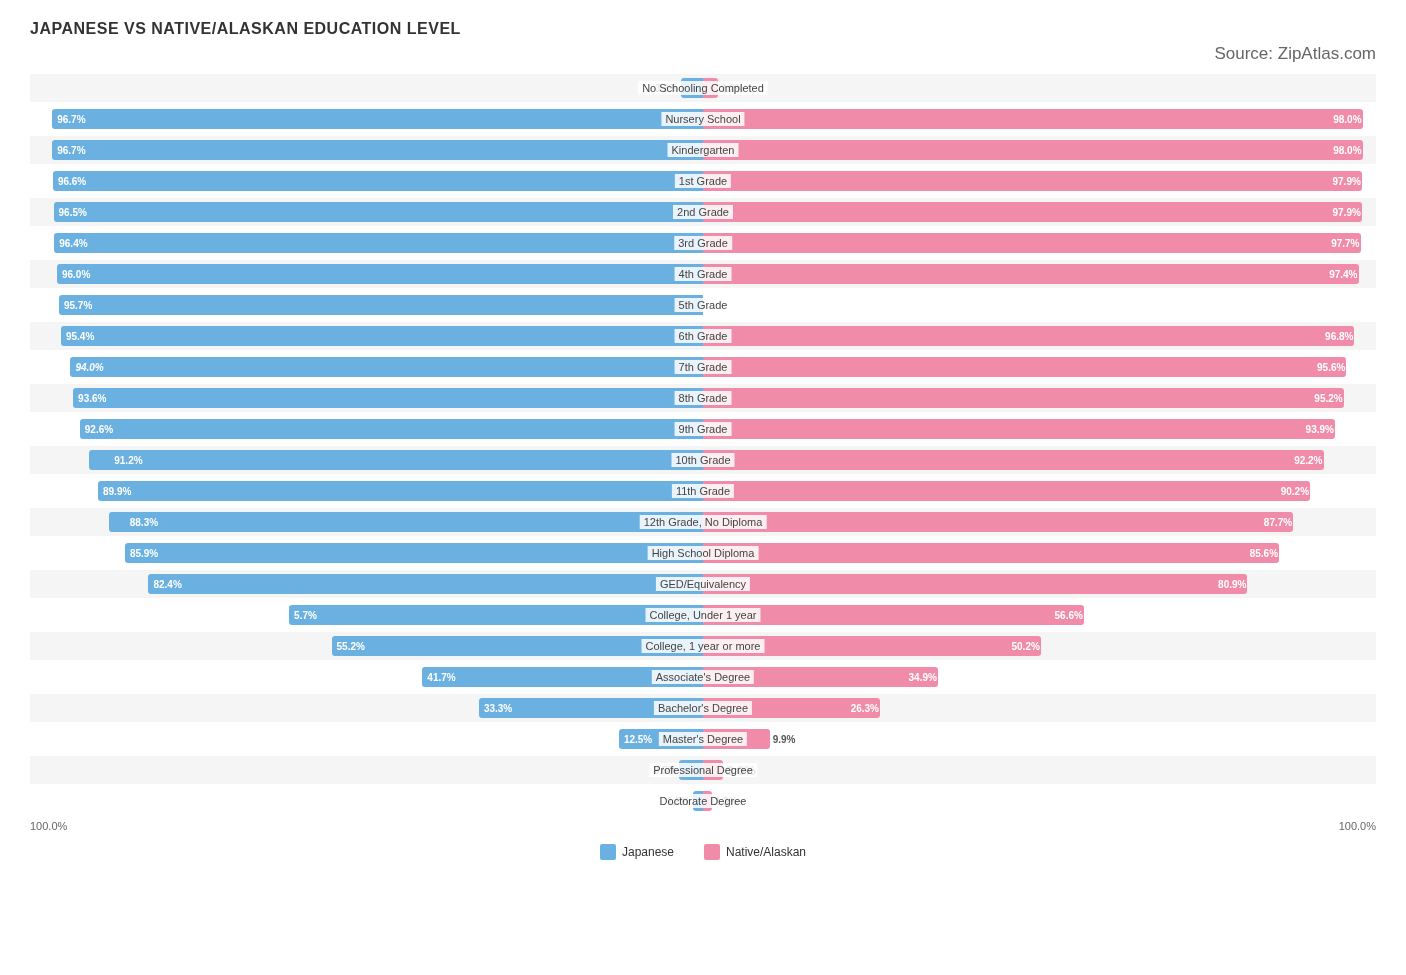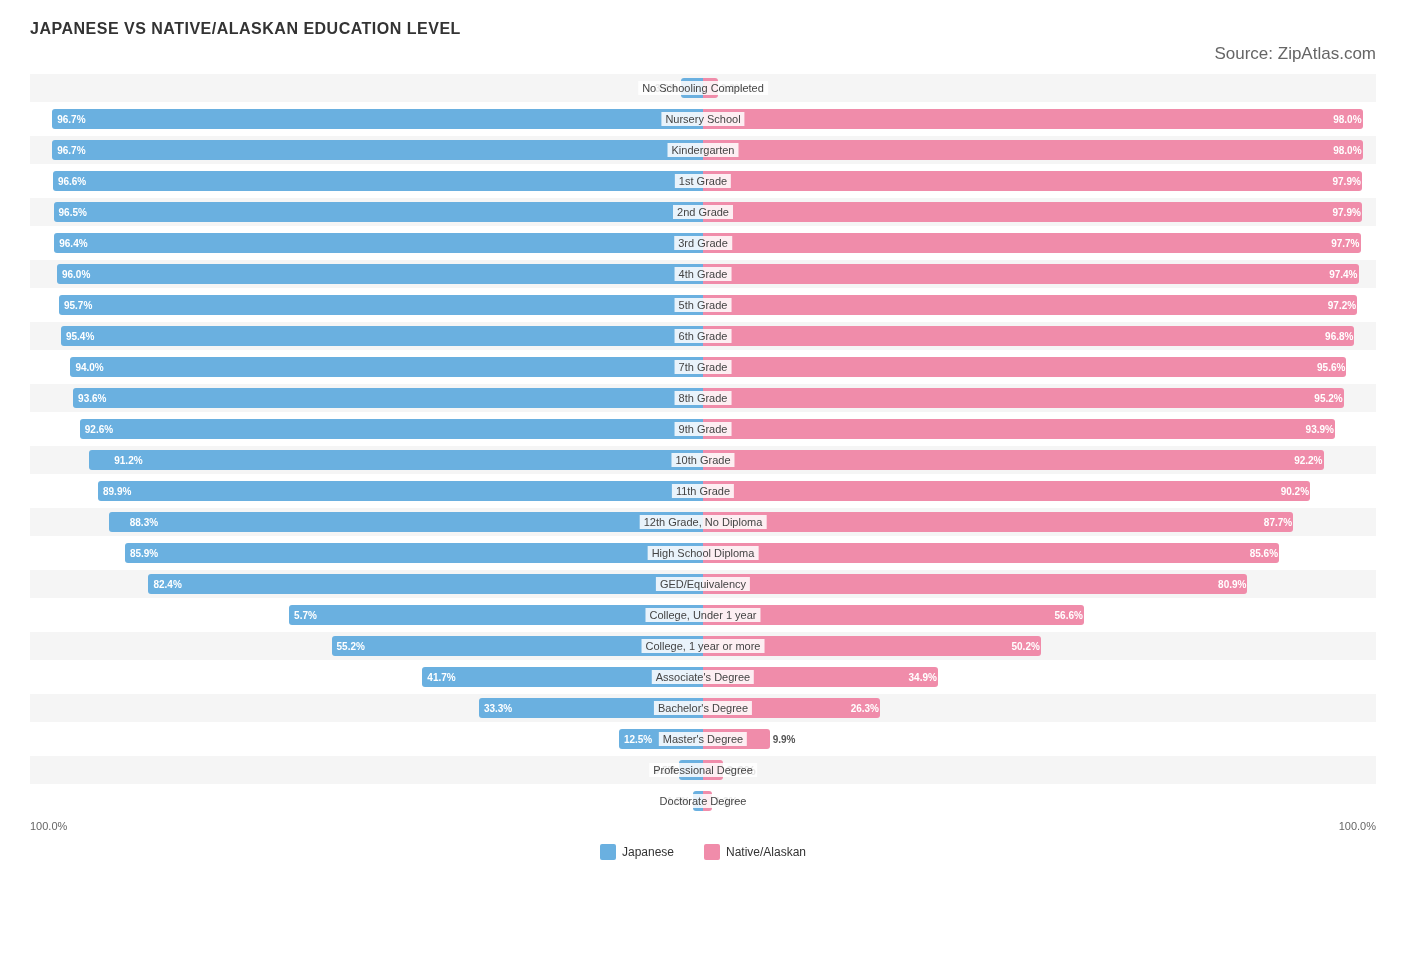--- a/index.html
+++ b/index.html
@@ -231,42 +231,37 @@
         </div>
       </div>
     </div>
     <div class="bar-row" style="background: rgb(255, 255, 255);">
       <div class="left-section">
         <div class="bar-left" style="width: 95.7%;">
           <span class="val-left">95.7%</span>
         </div>
       </div>
       <div class="label-center">5th Grade</div>
-      <div class="right-section">
-        <div class="bar-right" style="width: 97.2%;">
-          <span class="val-right">97.2%</span>
-        </div>
-      </div>
     </div>
     <div class="bar-row" style="background: rgb(245, 245, 245);">
       <div class="left-section">
         <div class="bar-left" style="width: 95.4%;">
           <span class="val-left">95.4%</span>
         </div>
       </div>
       <div class="label-center">6th Grade</div>
       <div class="right-section">
         <div class="bar-right" style="width: 96.8%;">
           <span class="val-right">96.8%</span>
         </div>
       </div>
     </div>
     <div class="bar-row" style="background: rgb(255, 255, 255);">
       <div class="left-section">
-        <div class="bar-left" style="width: 94%;">
+        <div class="bar-left" style="width: 94%; font-style: italic;">
           <span class="val-left">94.0%</span>
         </div>
       </div>
       <div class="label-center">7th Grade</div>
       <div class="right-section">
         <div class="bar-right" style="width: 95.6%;">
           <span class="val-right">95.6%</span>
         </div>
       </div>
     </div>

